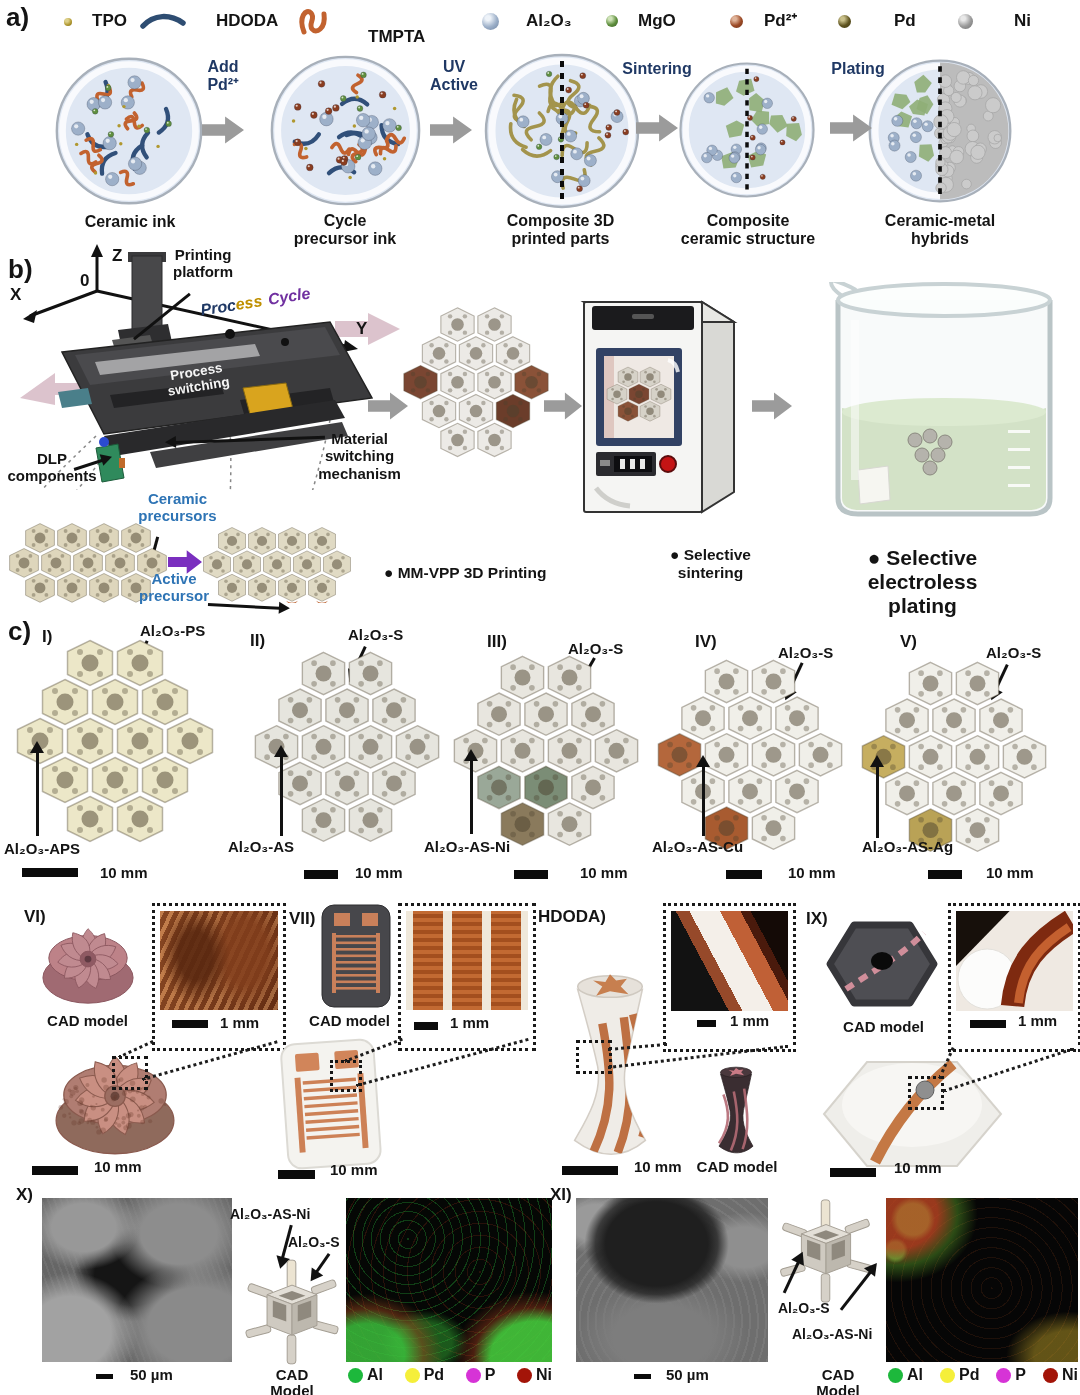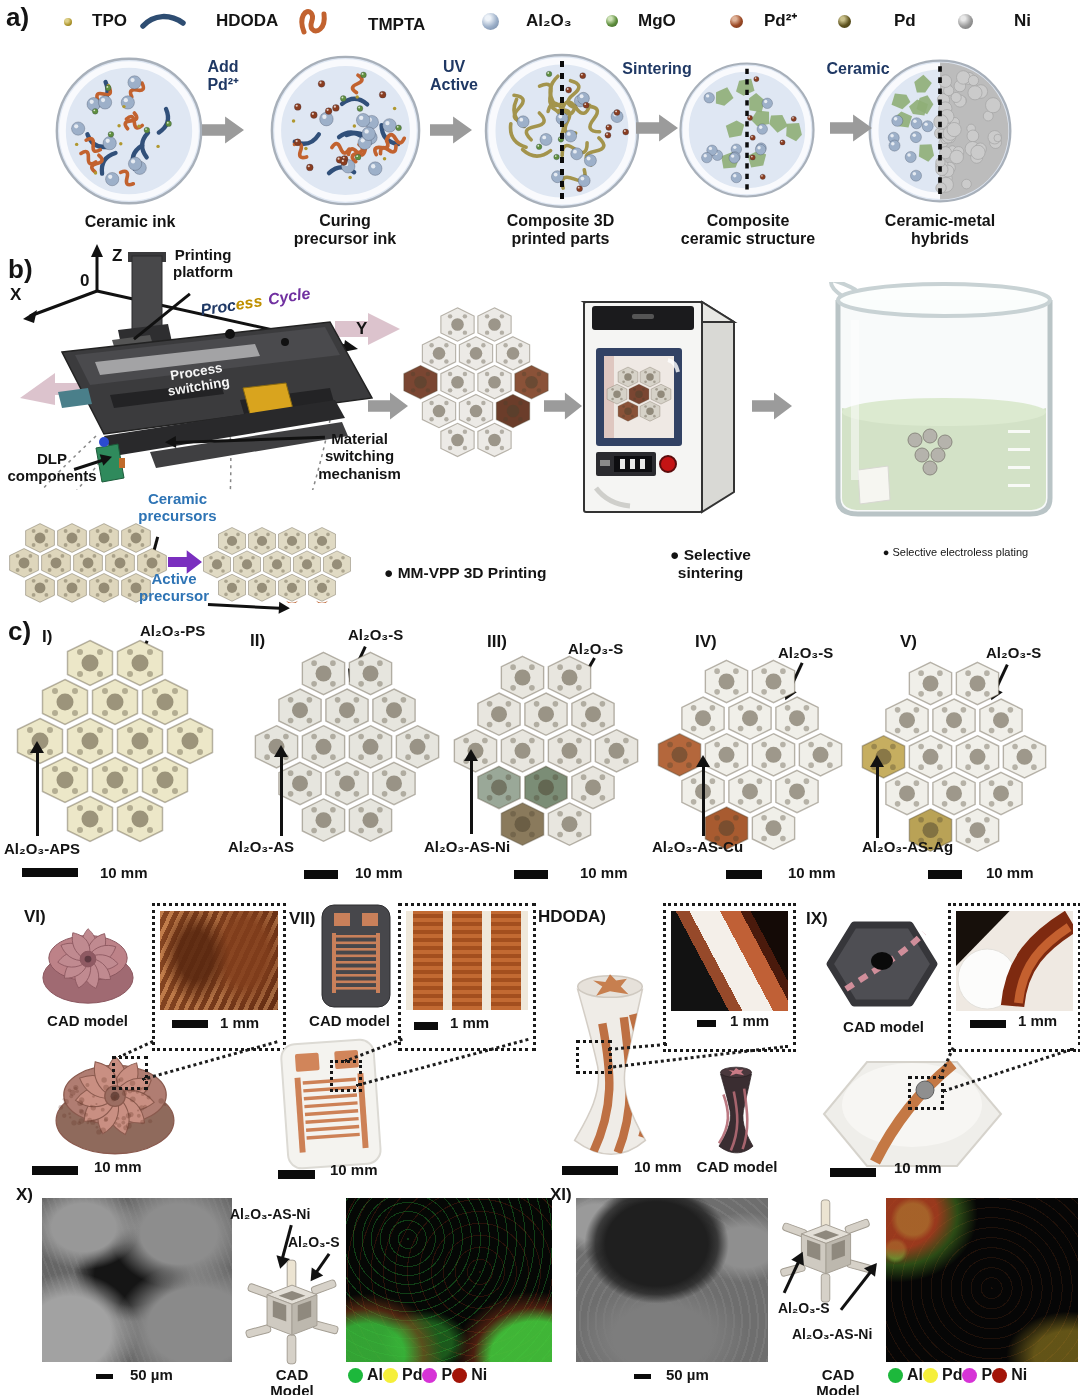--- a/index.html
+++ b/index.html
@@ -61,42 +61,42 @@
     radial-gradient(ellipse 100px 80px at 92% 97%,rgba(70,200,60,.9) 0 45%,rgba(160,60,30,.45) 62%,transparent 82%),
     radial-gradient(ellipse 55px 40px at 38% 88%,rgba(50,170,50,.5) 0 50%,transparent 80%),
     repeating-radial-gradient(circle at 30% 25%,rgba(40,190,60,.3) 0 1px,transparent 1px 9px),
     repeating-radial-gradient(circle at 65% 45%,rgba(200,60,30,.18) 0 1px,transparent 1px 12px),#050705;}
   #eds2{background:
     radial-gradient(ellipse 100px 85px at 6% 10%,rgba(190,70,35,.8) 0 40%,rgba(90,160,40,.45) 60%,transparent 80%),
     radial-gradient(circle 26px at 14% 13%,rgba(70,220,70,.95) 0 60%,transparent 85%),
     radial-gradient(circle 14px at 5% 32%,rgba(70,210,70,.8) 0 60%,transparent 90%),
     radial-gradient(ellipse 80px 55px at 96% 96%,rgba(190,160,40,.5) 0 45%,transparent 80%),
     repeating-radial-gradient(circle at 55% 55%,rgba(180,80,30,.14) 0 1px,transparent 1px 10px),#060606;}
-  .edleg{position:absolute;display:flex;align-items:center;justify-content:flex-start;}
+  .edleg{position:absolute;display:flex;align-items:center;justify-content:space-between;}
   .edot{width:15px;height:15px;border-radius:50%;display:inline-block;}
   .edleg .t16{margin-left:4px;}
   .edit{display:flex;align-items:center;}
 </style>
 </head>
 <body>
 
 <div class="fig">
 
   <div class="abs t26" style="left:6px;top:4px">a)</div>
 
   <span class="sph sTPO abs" style="left:64px;top:18px;width:8px;height:8px"></span>
   <span class="abs t17" style="left:92px;top:12px">TPO</span>
   <svg class="abs" style="left:140px;top:11px" width="46" height="20" viewBox="0 0 46 20">
       <path d="M3,15 C14,3 30,3 43,12" stroke="#2e4d72" stroke-width="5.5" fill="none" stroke-linecap="round"></path>
     </svg>
   <span class="abs t17" style="left:216px;top:12px">HDODA</span>
   <svg class="abs" style="left:296px;top:4px" width="38" height="34" viewBox="0 0 38 34">
       <path d="M8,28 C2,13 10,4 15,9 C20,14 12,20 16,25 C20,30 30,25 28,10" stroke="#c2622f" stroke-width="5" fill="none" stroke-linecap="round"></path>
     </svg>
-  <span class="abs t17" style="left:368px;top:16px">TMPTA</span>
+  <span class="abs t17" style="left:368px;top:28px">TMPTA</span>
   <span class="sph sAl abs" style="left:482px;top:13px;width:17px;height:17px"></span>
   <span class="abs t17" style="left:526px;top:12px">Al₂O₃</span>
   <span class="sph sMg abs" style="left:606px;top:15px;width:12px;height:12px"></span>
   <span class="abs t17" style="left:638px;top:12px">MgO</span>
   <span class="sph sPd2 abs" style="left:730px;top:15px;width:13px;height:13px"></span>
   <span class="abs t17" style="left:764px;top:12px">Pd²⁺</span>
   <span class="sph sPd abs" style="left:838px;top:15px;width:13px;height:13px"></span>
   <span class="abs t17" style="left:894px;top:12px">Pd</span>
   <span class="sph sNi abs" style="left:958px;top:14px;width:15px;height:15px"></span>
   <span class="abs t17" style="left:1014px;top:12px">Ni</span>
@@ -432,25 +432,25 @@
       <circle cx="46.525304962492825" cy="106.02635301972975" r="1.92" fill="rgba(255,255,255,.75)"></circle>
       <line x1="80" y1="10" x2="80" y2="150" stroke="#0c0c0c" stroke-width="4" stroke-dasharray="6 6"></line>
     </svg>
 
   <div class="abs t16 navy ctr" style="left:196px;top:58px;width:54px">Add Pd²⁺</div>
   <div class="barrow" style="left:202px;top:114px;width:42px;height:32px"></div>
   <div class="abs t16 navy ctr" style="left:424px;top:58px;width:60px">UV Active</div>
   <div class="barrow" style="left:430px;top:114px;width:42px;height:32px"></div>
   <div class="abs t16 navy ctr" style="left:612px;top:60px;width:90px">Sintering</div>
   <div class="barrow" style="left:636px;top:112px;width:42px;height:32px"></div>
-  <div class="abs t16 navy ctr" style="left:818px;top:60px;width:80px">Ceramic</div>
+  <div class="abs t16 navy ctr" style="left:818px;top:60px;width:80px">Plating</div>
   <div class="barrow" style="left:830px;top:112px;width:42px;height:32px"></div>
 
   <div class="abs t16 ctr" style="left:50px;top:213px;width:160px">Ceramic ink</div>
-  <div class="abs t16 ctr" style="left:290px;top:212px;width:110px">Curing precursor ink</div>
+  <div class="abs t16 ctr" style="left:290px;top:212px;width:110px">Cycle precursor ink</div>
   <div class="abs t16 ctr" style="left:498px;top:212px;width:125px">Composite 3D printed parts</div>
   <div class="abs t16 ctr" style="left:677px;top:212px;width:142px">Composite ceramic structure</div>
   <div class="abs t16 ctr" style="left:880px;top:212px;width:120px">Ceramic-metal hybrids</div>
 
   <div class="abs t26" style="left:8px;top:256px">b)</div>
 
   <svg class="abs" style="left:0;top:240px" width="440" height="250" viewBox="0 240 440 250">
 
     <polygon points="20,398 55,373 55,383 92,383 92,395 55,395 55,405" fill="#d8bcc8" opacity="0.9"></polygon>
     <polygon points="400,329 368,313 368,321 335,321 335,337 368,337 368,345" fill="#d8bcc8" opacity="0.9"></polygon>
@@ -952,21 +952,21 @@
         <rect x="1008" y="448" width="22" height="3"></rect>
       <rect x="1008" y="466" width="22" height="3"></rect>
         <rect x="1008" y="484" width="22" height="3"></rect>
     </g>
     <polygon points="858,470 888,466 890,500 860,504" fill="#f6f6f1" stroke="#d8d8d2"></polygon>
     <line x1="855" y1="320" x2="855" y2="480" stroke="#ffffff" stroke-width="8" opacity="0.5"></line>
   </svg>
 
   <div class="abs" style="left:384px;top:564px;font-weight:700;font-size:15.5px">● MM-VPP 3D Printing</div>
   <div class="abs ctr" style="left:648px;top:546px;width:125px;font-weight:700;font-size:15.5px">● Selective sintering</div>
-  <div class="abs ctr" style="left:878px;top:546px;width:155px;font-weight:400;font-size:11px">● Selective electroless plating</div>
+  <div class="abs ctr" style="left:845px;top:546px;width:155px;font-weight:700;font-size:21px">● Selective electroless plating</div>
 
   <div class="abs t26" style="left:8px;top:618px">c)</div>
 
   <span class="abs t17" style="left:42px;top:628px">I)</span>
   <span class="abs t15" style="left:140px;top:622px">Al₂O₃-PS</span>
   <div class="uparr" style="left:133px;top:668px;height:30px;transform:rotate(205deg)"></div>
   <svg id="latc1" class="abs" style="left: 15px; top: 638px; width: 200px; height: 206px;" viewBox="0 0 200 206">
       <g>
         <polygon points="75,2.5 97.5,13.5 97.5,36.5 75,47.5 52.5,36.5 52.5,13.5" fill="#ece7c8" stroke="rgba(85,75,55,.4)" stroke-width="1.5"></polygon>
         <circle cx="75" cy="25" r="8.5" fill="rgba(75,65,45,.5)"></circle>

